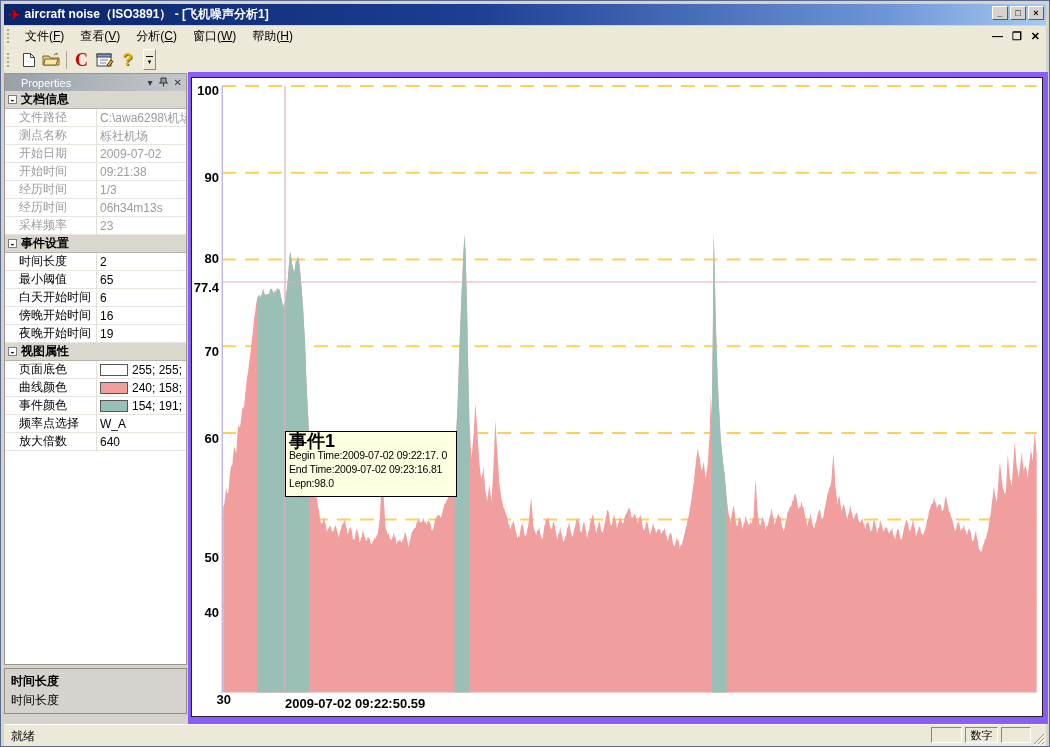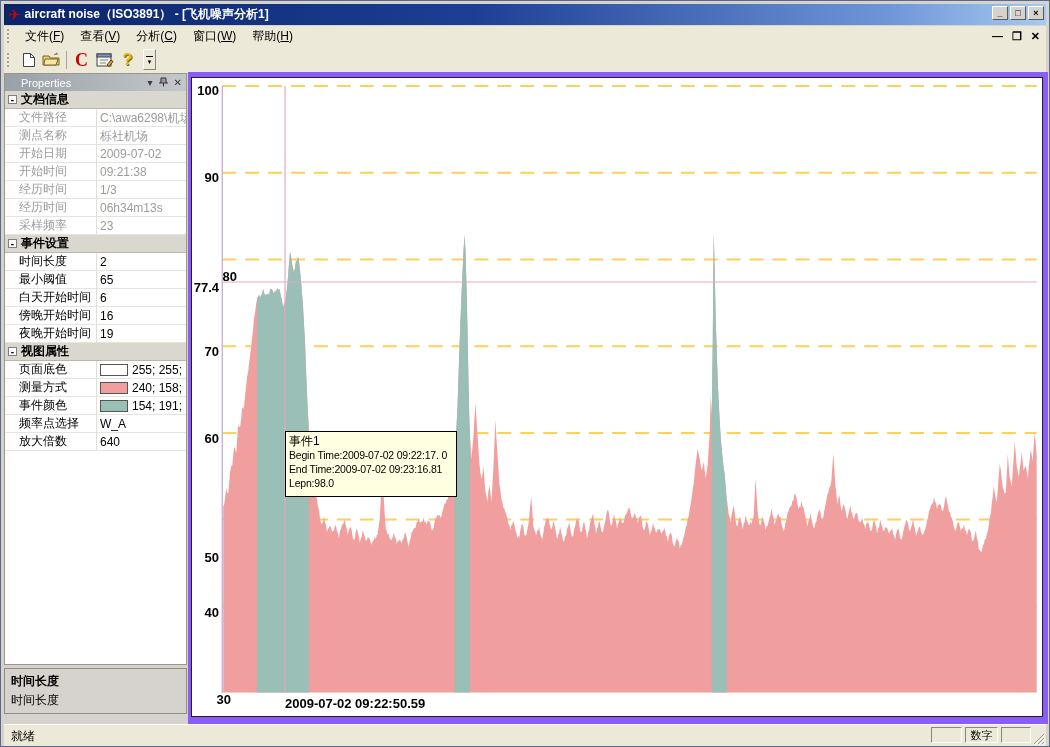--- a/index.html
+++ b/index.html
@@ -60,21 +60,21 @@
   
   .chartframe{position:absolute;left:187px;top:71px;width:860px;height:652px;background:#8b5cf6;}
   .canvas{position:absolute;left:3px;top:5px;width:852px;height:640px;background:#fff;
     border:1px solid #222;box-sizing:border-box;}
   #chart-svg{position:absolute;left:0;top:0;width:100%;height:100%;}
   .ylab{position:absolute;left:-1px;width:28px;text-align:right;font-size:13px;font-weight:bold;
     height:14px;line-height:14px;color:#000;}
   .xlabel{position:absolute;left:93px;top:618px;font-size:13px;font-weight:bold;color:#000;white-space:nowrap;}
   .tooltip{position:absolute;left:93px;top:353px;width:172px;height:66px;background:#ffffe1;
     border:1px solid #000;box-sizing:border-box;padding:2px 3px;overflow:hidden;}
-  .tt{font-weight:normal;font-size:12px;line-height:14px;}
+  .tt{font-weight:bold;font-size:18px;line-height:14px;}
   .tl{font-size:10.5px;line-height:14px;letter-spacing:-0.2px;white-space:nowrap;}
   
   .statusbar{position:absolute;left:3px;top:723px;right:3px;height:21px;background:#ece9d8;
     border-top:1px solid #fff;font-size:12px;}
   .sready{position:absolute;left:7px;top:3px;}
   .spanel{position:absolute;top:2px;height:16px;border:1px solid;border-color:#8a877a #fff #fff #8a877a;
     box-sizing:border-box;font-size:11px;text-align:center;line-height:14px;}
   .p1{left:927px;width:31px;}
   .p2{left:961px;width:33px;}
   .p3{left:997px;width:30px;}
@@ -207,21 +207,21 @@
       </div>
       <div class="psec">
         <span class="exp">-</span>
         <span>视图属性</span>
       </div>
       <div class="prow">
         <span class="plabel">页面底色</span>
         <span class="pval"><span class="swatch" style="background: rgb(255, 255, 255);"></span>255; 255; 255</span>
       </div>
       <div class="prow">
-        <span class="plabel">测量方式</span>
+        <span class="plabel">曲线颜色</span>
         <span class="pval"><span class="swatch" style="background: rgb(240, 158, 158);"></span>240; 158; 158</span>
       </div>
       <div class="prow">
         <span class="plabel">事件颜色</span>
         <span class="pval"><span class="swatch" style="background: rgb(154, 191, 182);"></span>154; 191; 182</span>
       </div>
       <div class="prow">
         <span class="plabel">频率点选择</span>
         <span class="pval">W_A</span>
       </div>
@@ -254,21 +254,21 @@
         </clipPath>
         <rect x="255" y="84" width="52" height="609" fill="#9abfb6" clip-path="url(#areaClip)"></rect>
         <rect x="453" y="84" width="15.5" height="609" fill="#9abfb6" clip-path="url(#areaClip)"></rect>
         <rect x="711" y="84" width="15" height="609" fill="#9abfb6" clip-path="url(#areaClip)"></rect>
         <line x1="220" y1="280.61999999999995" x2="1037" y2="280.61999999999995" stroke="#e2a9c5" stroke-width="1.2"></line>
         <line x1="283" y1="84" x2="283" y2="693" stroke="#e2a9c5" stroke-width="1.2"></line>
       </svg>
     <div id="ylabels">
         <div class="ylab" style="top: 6px;">100</div>
         <div class="ylab" style="top: 93px;">90</div>
-        <div class="ylab" style="top: 192px; margin-left: 18px;">80</div>
+        <div class="ylab" style="top: 174px;">80</div>
         <div class="ylab" style="top: 267px;">70</div>
         <div class="ylab" style="top: 354px;">60</div>
         <div class="ylab" style="top: 441px; margin-top: 32px;">50</div>
         <div class="ylab" style="top: 528px; text-align: right;">40</div>
         <div class="ylab" style="top: 615px; margin-left: 12px;">30</div>
         <div class="ylab" style="top: 202.62px;">77.4</div>
       </div>
     <div class="xlabel">2009-07-02 09:22:50.59</div>
     <div class="tooltip">
       <div class="tt">事件1</div>

